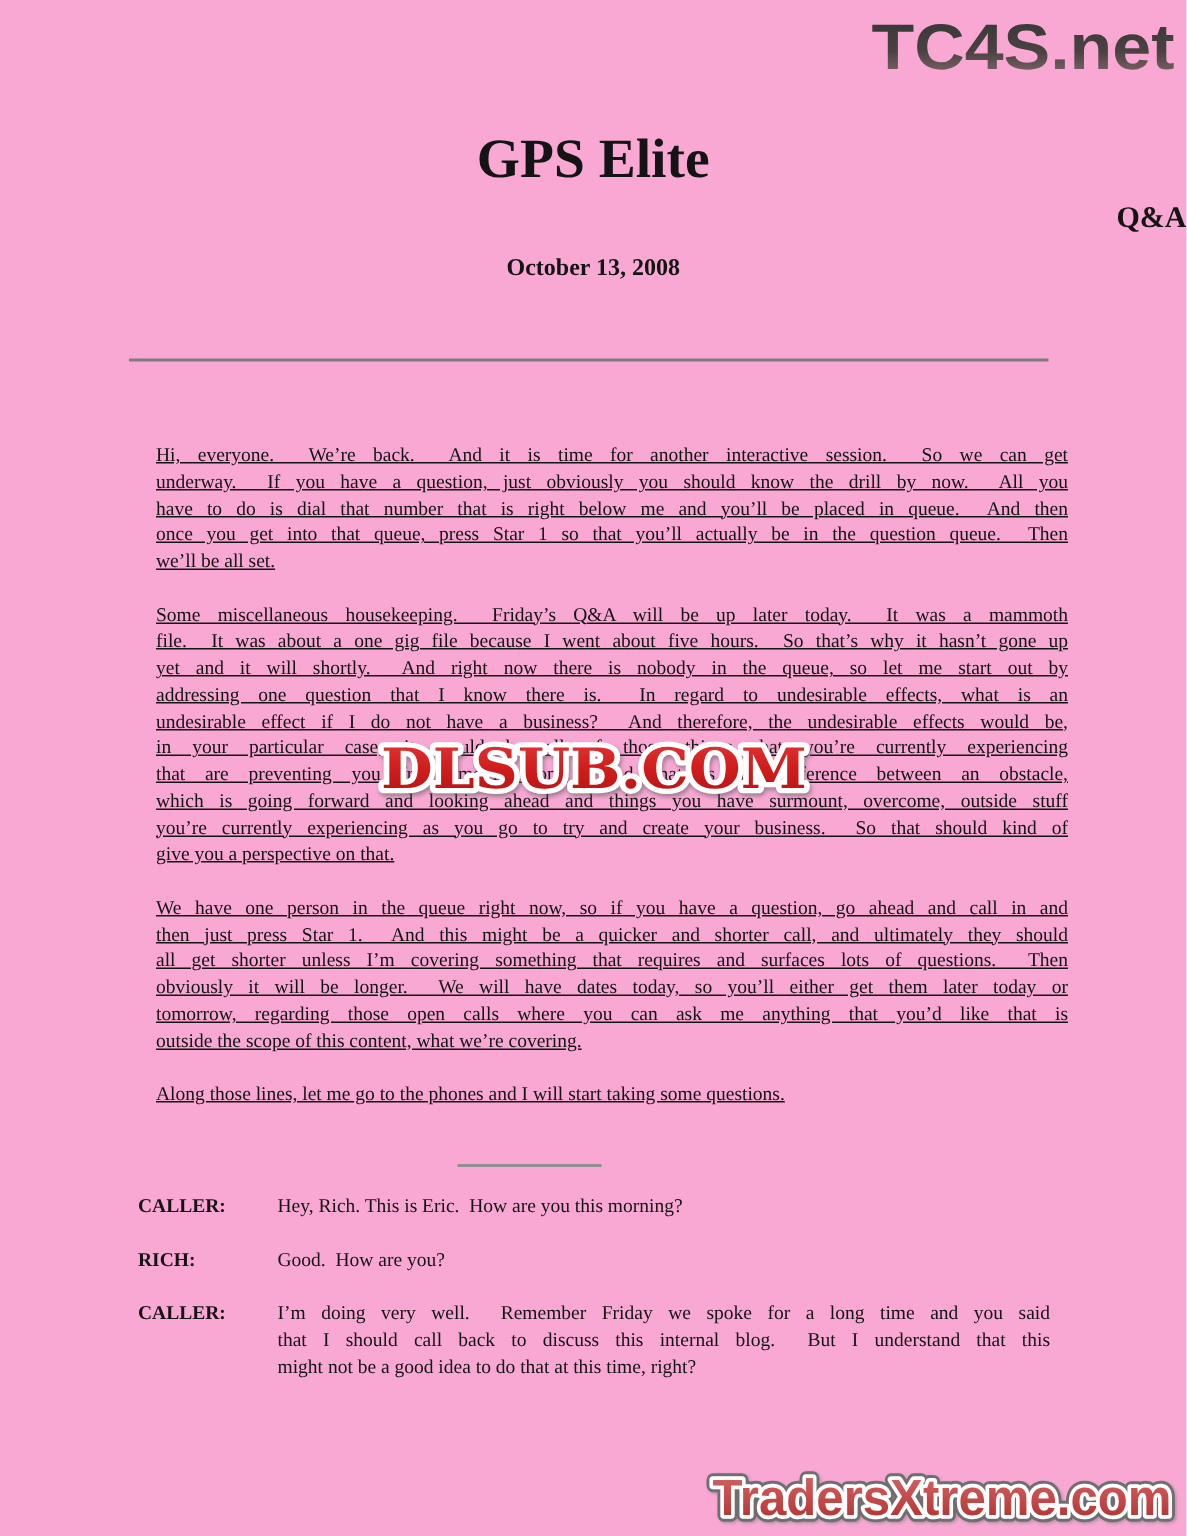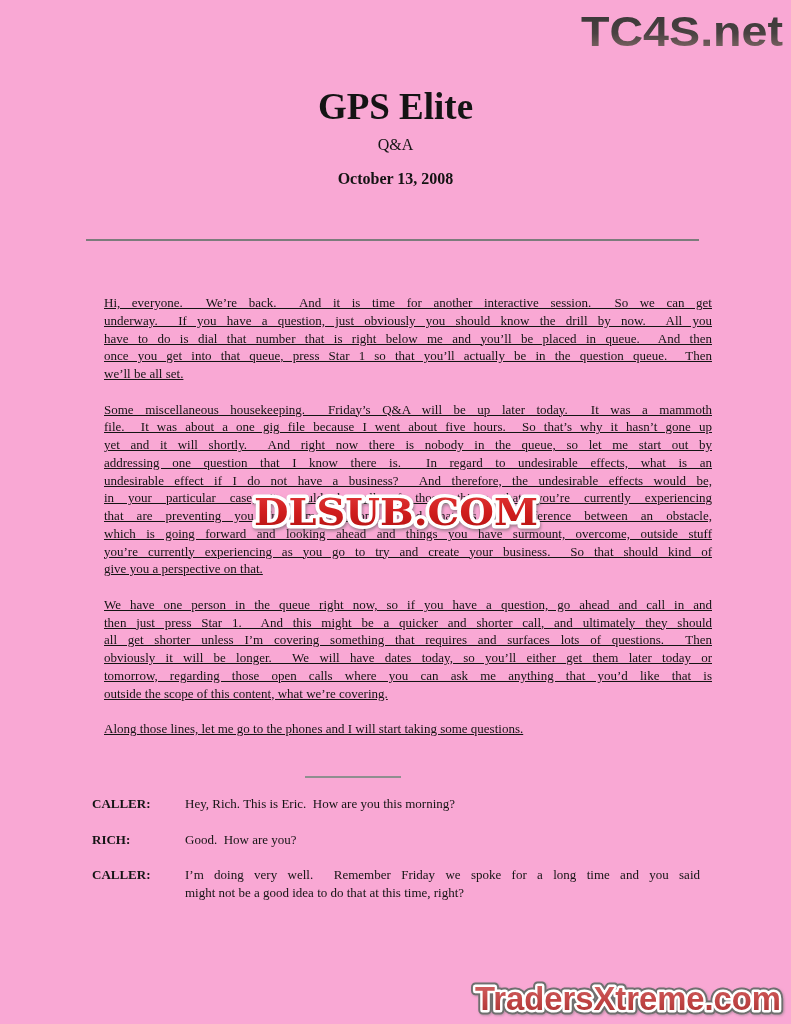--- a/index.html
+++ b/index.html
@@ -13,21 +13,21 @@
     font-size: 13px;
     color: #141414;
   }
 
   
   .tc4s-logo { position: absolute; top: 3px; right: 4px; }
 
   
   .title-block { position: absolute; top: 90px; left: 0; width: 100%; text-align: center; }
   .doc-title   { font-size: 37px; font-weight: bold; line-height: 34px; margin: 0; }
-  .doc-subtitle{ font-size: 16px; font-weight: normal; line-height: 26px; margin: 8px 0 0 0; }
+  .doc-subtitle{ font-size: 20px; font-weight: bold; line-height: 26px; margin: 8px 0 0 0; text-align: right; }
   .doc-date    { font-size: 16px; font-weight: bold; line-height: 20px; margin: 11px 0 0 0; }
 
   .main-rule { position: absolute; top: 239px; left: 86px; width: 613px; height: 2px; background: #7c7c7c; }
 
   
   .content { position: absolute; top: 294px; left: 104px; width: 608px; text-decoration: underline; }
   .paragraph { margin: 0 0 17.75px 0; }
   .tline { line-height: 17.75px; }
   .tline-just { text-align: justify; text-align-last: justify; }
   .tline-last { text-align: left; }
@@ -116,20 +116,21 @@
       <div class="dialogue-row">
         <div class="speaker-label">RICH:</div>
         <div class="speech">
           <div class="tline tline-last">Good.&nbsp; How are you?</div>
         </div>
       </div>
       <div class="dialogue-row">
         <div class="speaker-label">CALLER:</div>
         <div class="speech">
           <div class="tline tline-just">I’m doing very well.&nbsp; Remember Friday we spoke for a long time and you said</div>
+          <div class="tline tline-just">that I should call back to discuss this internal blog.&nbsp; But I understand that this</div>
           <div class="tline tline-last">might not be a good idea to do that at this time, right?</div>
         </div>
       </div>
     </div>
 
   <svg class="watermark" width="300" height="50" viewBox="0 0 300 50">
     <defs>
       <linearGradient id="wmg" x1="0" y1="0" x2="0" y2="1">
         <stop offset="0" stop-color="#e23a3a"></stop>
         <stop offset="0.5" stop-color="#d01d1d"></stop>

